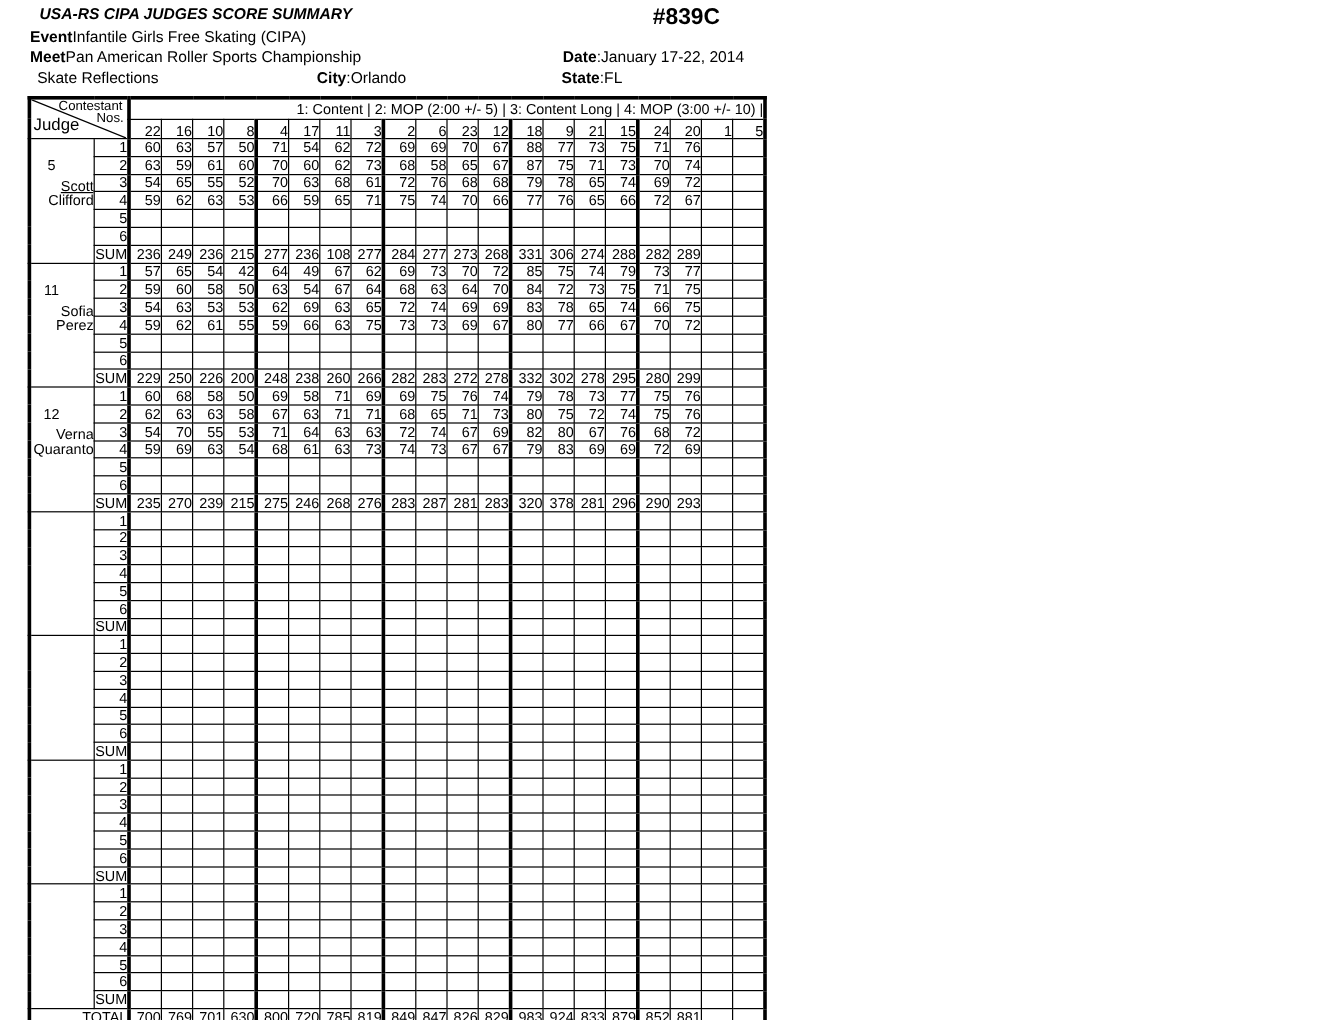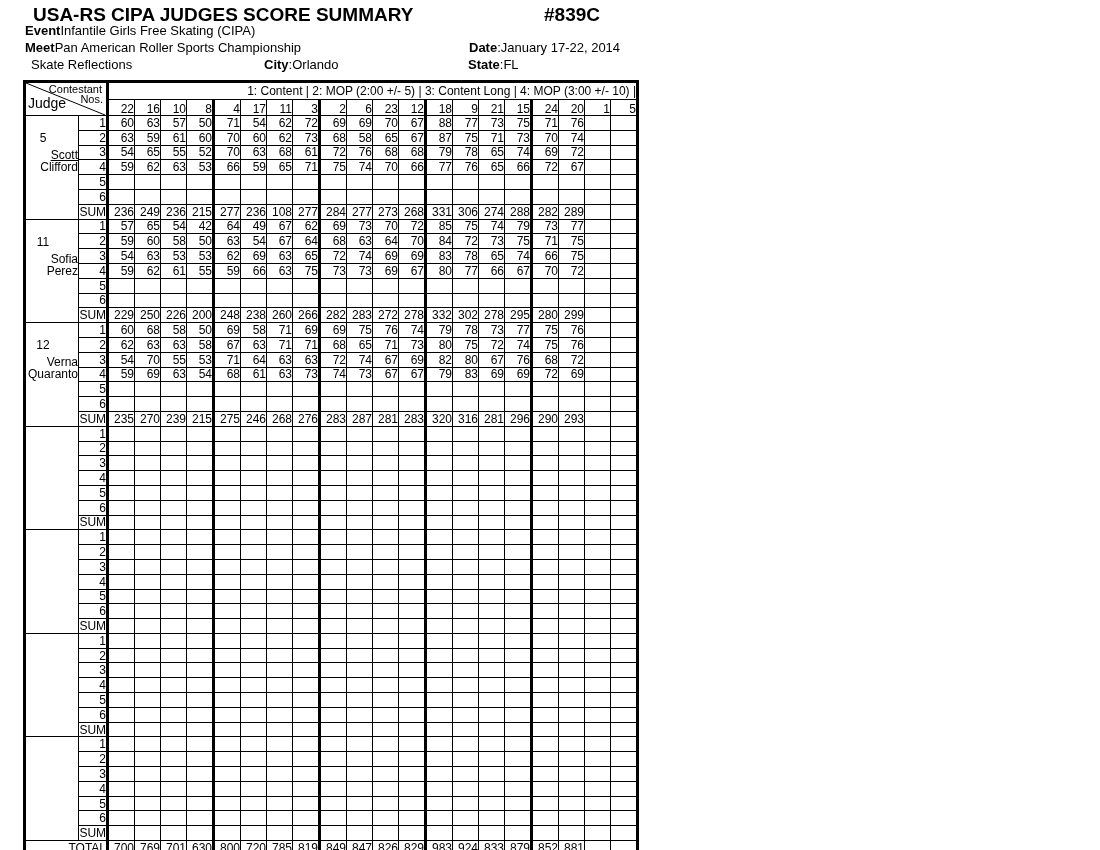--- a/index.html
+++ b/index.html
@@ -1,17 +1,17 @@
 <!DOCTYPE html>
 <html><head>
 <meta charset="utf-8">
 <style>
   html,body{margin:0;padding:0;background:#fff;}
   body{width:1100px;height:850px;position:relative;overflow:hidden;font-family:"Liberation Sans",sans-serif;color:#000;}
-  .title{position:absolute;left:33px;top:4px;font-size:19px;font-weight:bold;letter-spacing:0px;}
+  .title{position:absolute;left:33px;top:4px;font-size:13px;font-weight:bold;letter-spacing:0px;font-style:italic;}
   .formno{position:absolute;left:544px;top:4px;font-size:19px;font-weight:bold;}
   .hdr{position:absolute;font-size:13px;white-space:nowrap;}
   .hdr b{font-weight:bold;}
   table.grid{position:absolute;left:23px;top:80px;border-collapse:collapse;table-layout:fixed;border:3px solid #000;}
   table.grid td{border:1px solid #000;padding:0;font-size:12px;line-height:12px;height:13.8px;text-align:right;overflow:hidden;white-space:nowrap;}
   td.judgecol{width:50px;border-right:1px solid #000;text-align:left;vertical-align:top;font-size:11px;line-height:14px;}
   td.rownum{width:27px;text-align:right;padding-right:3px;border-right:3px solid #000 !important;font-size:12px;}
   td.sc{width:25px;padding-right:1px;}
   td.thick{border-right:3px solid #000 !important;}
   .corner{position:relative;height:32px;}
@@ -562,21 +562,21 @@
         <td class="sc thick">215</td>
         <td class="sc">275</td>
         <td class="sc">246</td>
         <td class="sc">268</td>
         <td class="sc thick">276</td>
         <td class="sc">283</td>
         <td class="sc">287</td>
         <td class="sc">281</td>
         <td class="sc thick">283</td>
         <td class="sc">320</td>
-        <td class="sc">316</td>
+        <td class="sc">378</td>
         <td class="sc">281</td>
         <td class="sc thick">296</td>
         <td class="sc">290</td>
         <td class="sc">293</td>
         <td class="sc"></td>
         <td class="sc thick"></td>
       </tr>
       <tr>
         <td rowspan="7" class="judgecol">
           <div style="text-align:center;margin-top:16px;font-size:12px;width:34px;"></div>

